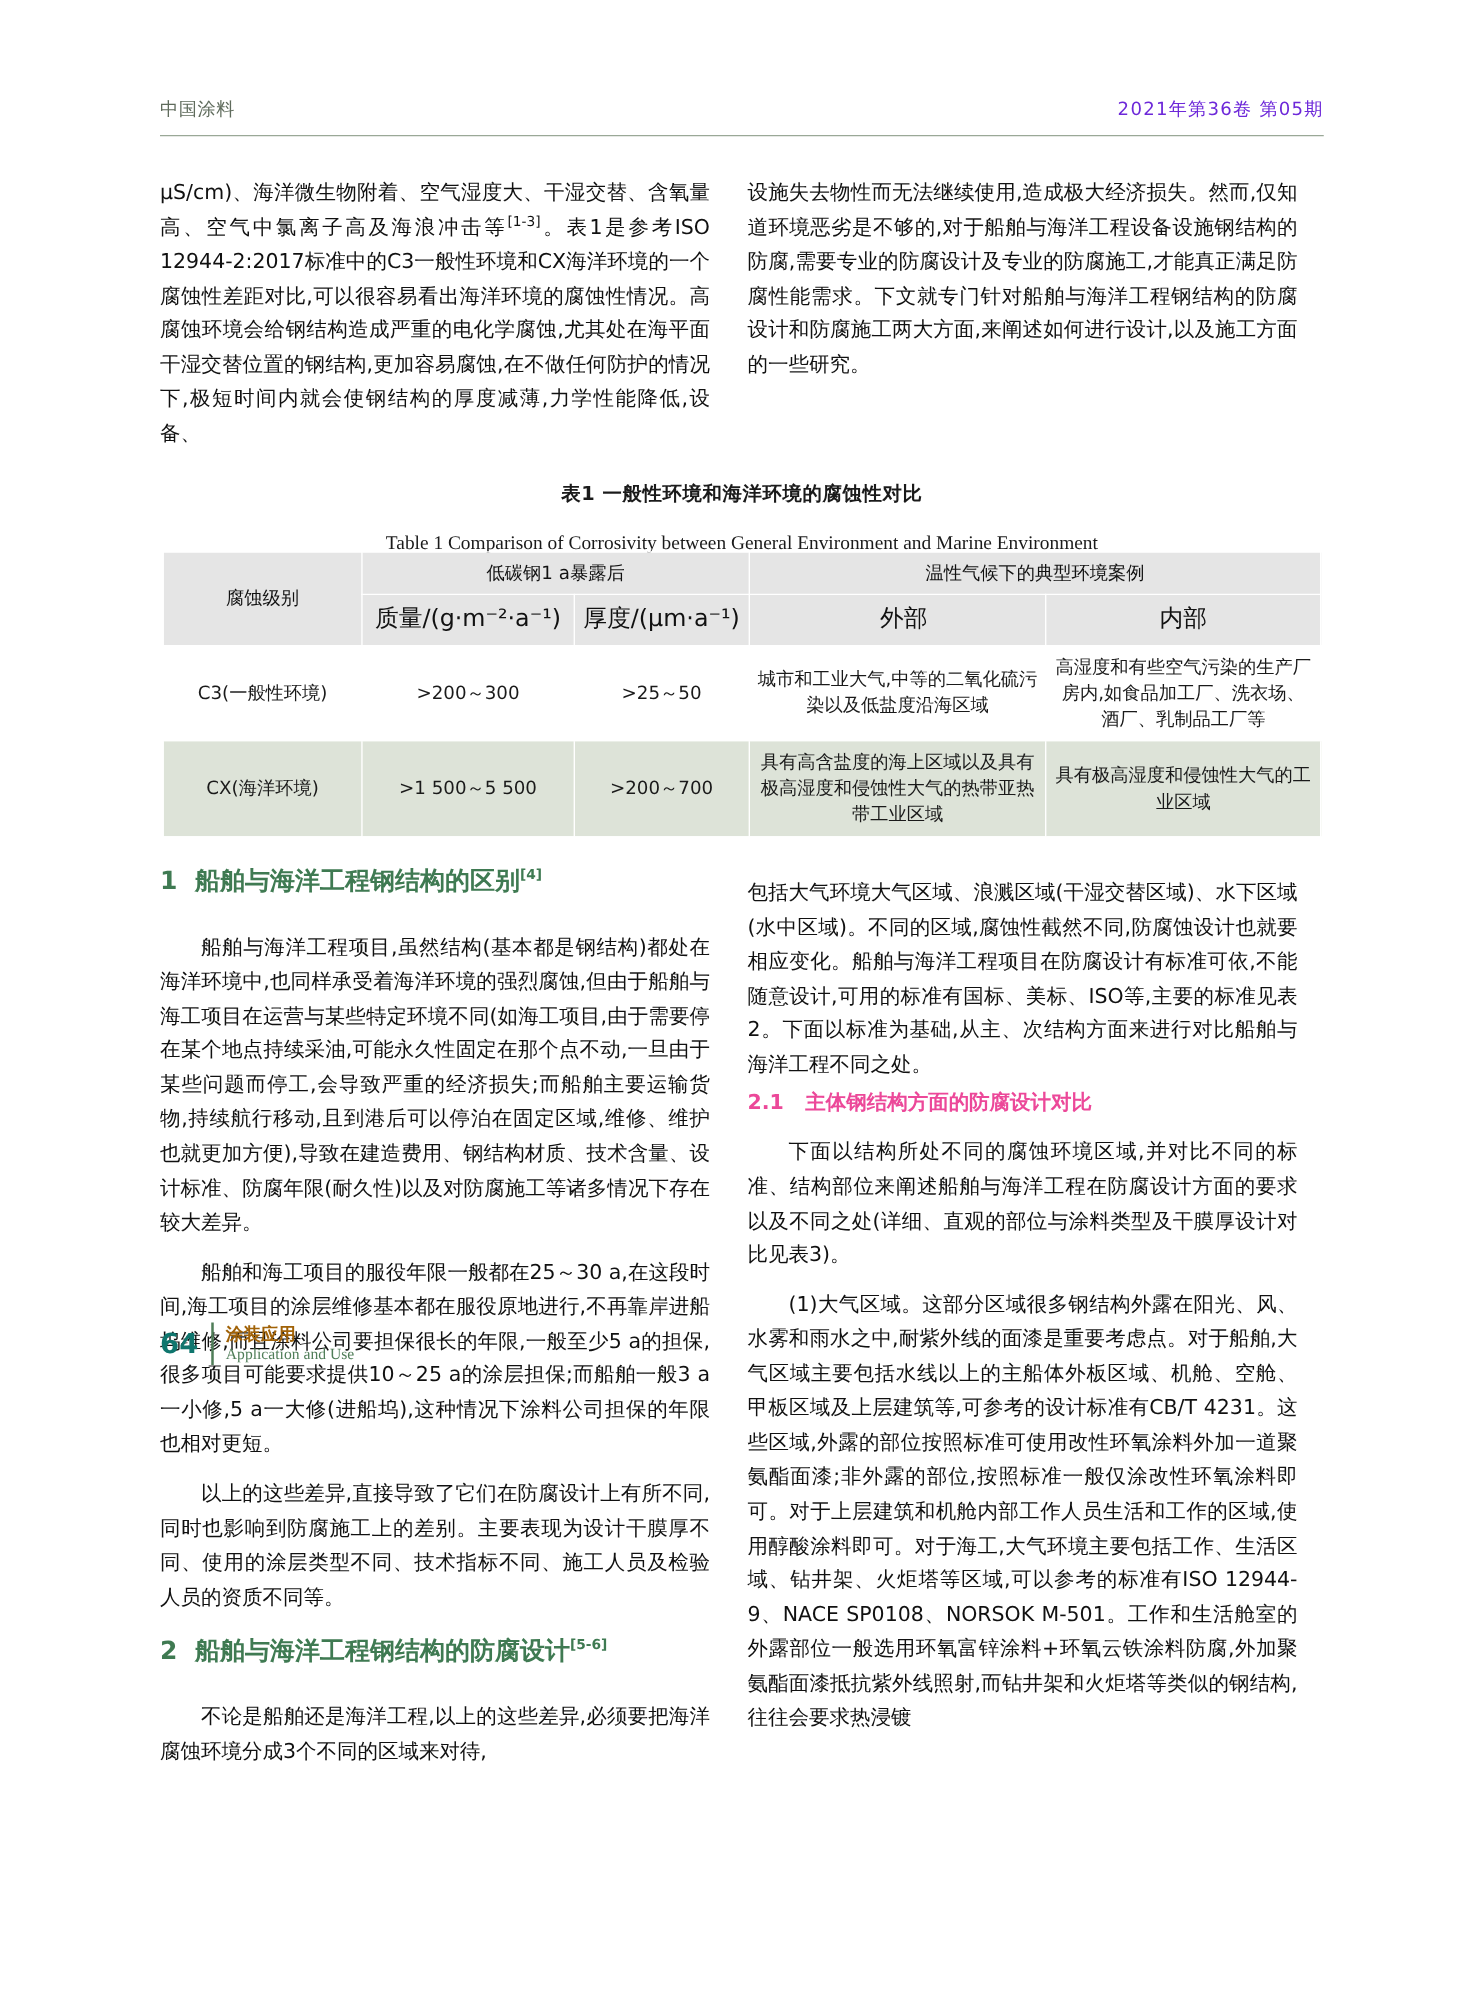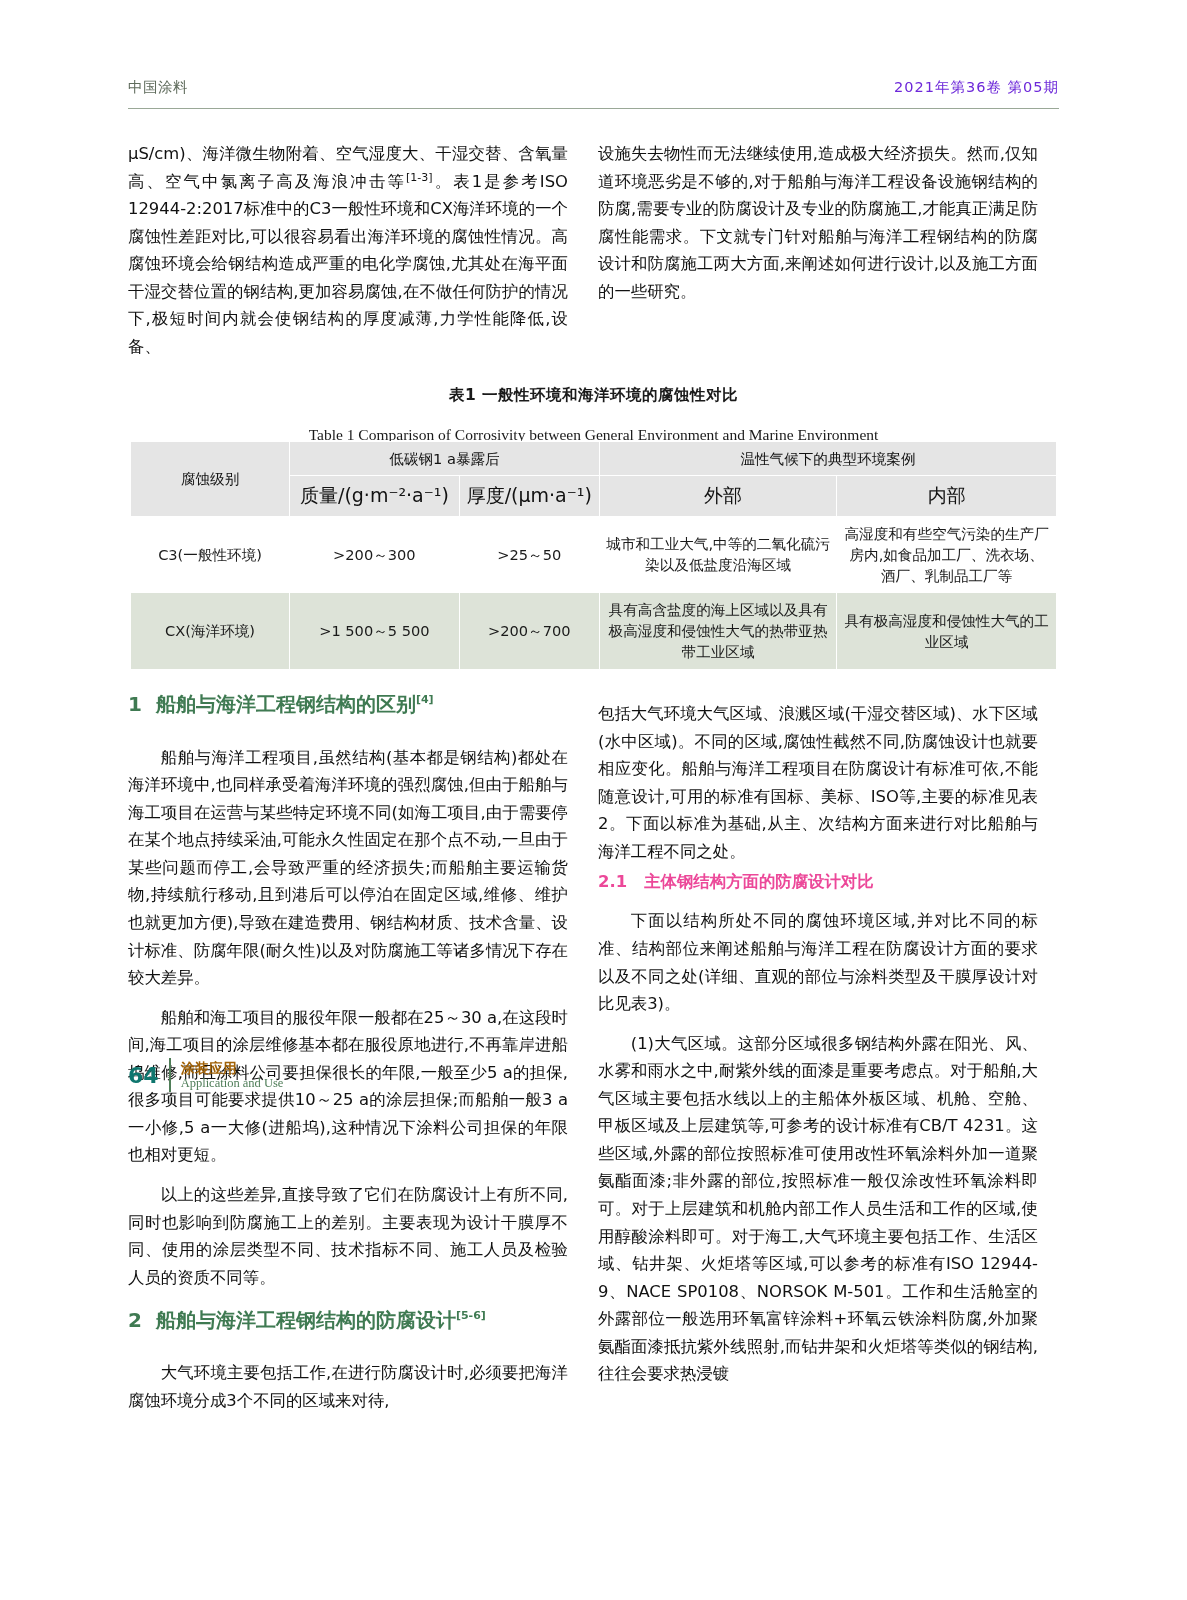--- a/index.html
+++ b/index.html
@@ -258,21 +258,21 @@
     <div class="blockgap"></div>
     <p class="indent">船舶与海洋工程项目,虽然结构(基本都是钢结构)都处在海洋环境中,也同样承受着海洋环境的强烈腐蚀,但由于船舶与海工项目在运营与某些特定环境不同(如海工项目,由于需要停在某个地点持续采油,可能永久性固定在那个点不动,一旦由于某些问题而停工,会导致严重的经济损失;而船舶主要运输货物,持续航行移动,且到港后可以停泊在固定区域,维修、维护也就更加方便),导致在建造费用、钢结构材质、技术含量、设计标准、防腐年限(耐久性)以及对防腐施工等诸多情况下存在较大差异。</p>
     <p class="indent">船舶和海工项目的服役年限一般都在25～30 a,在这段时间,海工项目的涂层维修基本都在服役原地进行,不再靠岸进船坞维修,而且涂料公司要担保很长的年限,一般至少5 a的担保,很多项目可能要求提供10～25 a的涂层担保;而船舶一般3 a一小修,5 a一大修(进船坞),这种情况下涂料公司担保的年限也相对更短。</p>
     <p class="indent">以上的这些差异,直接导致了它们在防腐设计上有所不同,同时也影响到防腐施工上的差别。主要表现为设计干膜厚不同、使用的涂层类型不同、技术指标不同、施工人员及检验人员的资质不同等。</p>
     <div class="blockgap"></div>
     <div class="sec-head">
       <span class="num">2</span>
       <span><span>船舶与海洋工程钢结构的防腐设计</span><span class="sup">[5-6]</span></span>
     </div>
     <div class="blockgap"></div>
-    <p class="indent">大气环境主要包括工作,在进行防腐设计时,必须要把海洋腐蚀环境分成3个不同的区域来对待,</p>
+    <p class="indent">不论是船舶还是海洋工程,以上的这些差异,必须要把海洋腐蚀环境分成3个不同的区域来对待,</p>
   </div>
 
   <div class="col" id="col-right-bottom">
     <p>包括大气环境大气区域、浪溅区域(干湿交替区域)、水下区域(水中区域)。不同的区域,腐蚀性截然不同,防腐蚀设计也就要相应变化。船舶与海洋工程项目在防腐设计有标准可依,不能随意设计,可用的标准有国标、美标、ISO等,主要的标准见表2。下面以标准为基础,从主、次结构方面来进行对比船舶与海洋工程不同之处。</p>
     <div class="subsec-head">
       <span>2.1</span>
       &nbsp;&nbsp;<span>主体钢结构方面的防腐设计对比</span>
     </div>
     <p class="indent">下面以结构所处不同的腐蚀环境区域,并对比不同的标准、结构部位来阐述船舶与海洋工程在防腐设计方面的要求以及不同之处(详细、直观的部位与涂料类型及干膜厚设计对比见表3)。</p>
     <p class="indent">(1)大气区域。这部分区域很多钢结构外露在阳光、风、水雾和雨水之中,耐紫外线的面漆是重要考虑点。对于船舶,大气区域主要包括水线以上的主船体外板区域、机舱、空舱、甲板区域及上层建筑等,可参考的设计标准有CB/T 4231。这些区域,外露的部位按照标准可使用改性环氧涂料外加一道聚氨酯面漆;非外露的部位,按照标准一般仅涂改性环氧涂料即可。对于上层建筑和机舱内部工作人员生活和工作的区域,使用醇酸涂料即可。对于海工,大气环境主要包括工作、生活区域、钻井架、火炬塔等区域,可以参考的标准有ISO 12944-9、NACE SP0108、NORSOK M-501。工作和生活舱室的外露部位一般选用环氧富锌涂料+环氧云铁涂料防腐,外加聚氨酯面漆抵抗紫外线照射,而钻井架和火炬塔等类似的钢结构,往往会要求热浸镀</p>

